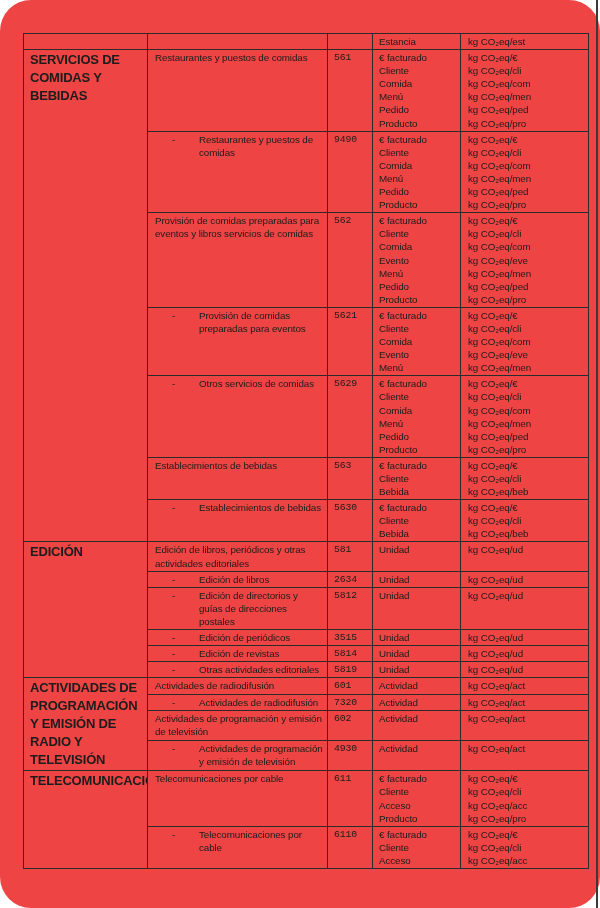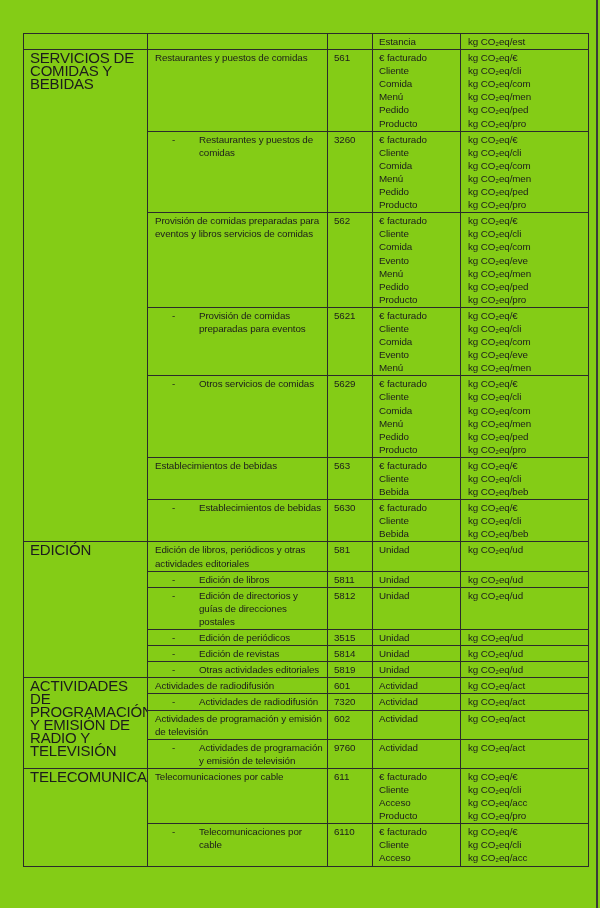--- a/index.html
+++ b/index.html
@@ -6,21 +6,21 @@
     margin: 0;
     padding: 0;
     background: #ffffff;
     width: 600px;
     height: 908px;
     position: relative;
     font-family: "Liberation Sans", "DejaVu Sans", sans-serif;
     color: #1c1c1c;
     overflow: hidden;
   }
-  .page { position: absolute; inset: 0; background: #84cc16; }
+  .page { position: absolute; inset: 0; background: #ef4444; border-radius: 31px; }
   .page-edge-line {
     position: absolute;
     left: 596px; top: 0;
     width: 2px; height: 908px;
     background: #3a3a3a;
   }
   table.activity-table {
     position: absolute;
     left: 23px; top: 33px;
     width: 565px;
@@ -30,30 +30,30 @@
     line-height: 13.1px;
     letter-spacing: -0.1px;
   }
   td {
     border: 1px solid #2b2b2b;
     vertical-align: top;
     padding: 1px 4px 1px 5px;
     overflow: hidden;
   }
   td.cat {
-    font-weight: normal;
-    font-size: 15px;
+    font-weight: bold;
+    font-size: 13px;
     letter-spacing: -0.2px;
-    line-height: 13px;
+    line-height: 18px;
     padding-left: 6px;
   }
   td.act { padding-left: 7px; margin-left: 25px; }
   td.act.indent { padding-left: 51px; position: relative; }
   .dash { position: absolute; left: 24px; top: 1px; }
-  td.code { padding-left: 6px; }
+  td.code { padding-left: 6px; font-family: Liberation Mono, monospace; }
   td.unit { padding-left: 6px; }
   td.factor { padding-left: 7px; }
 </style>
 </head>
 <body>
 
 <div class="page">
   <table class="activity-table">
     <colgroup>
       <col style="width:124px">
@@ -94,21 +94,21 @@
             <div>kg CO₂eq/€</div>
             <div>kg CO₂eq/cli</div>
             <div>kg CO₂eq/com</div>
             <div>kg CO₂eq/men</div>
             <div>kg CO₂eq/ped</div>
             <div>kg CO₂eq/pro</div>
           </td>
         </tr>
         <tr>
           <td class="act indent"><span class="dash">-</span><span>Restaurantes y puestos de comidas</span></td>
-          <td class="code"><span>3260</span></td>
+          <td class="code"><span>9490</span></td>
           <td class="unit">
             <div>€ facturado</div>
             <div>Cliente</div>
             <div>Comida</div>
             <div>Menú</div>
             <div>Pedido</div>
             <div>Producto</div>
           </td>
           <td class="factor">
             <div>kg CO₂eq/€</div>
@@ -215,21 +215,21 @@
           <td class="code"><span>581</span></td>
           <td class="unit">
             <div>Unidad</div>
           </td>
           <td class="factor">
             <div>kg CO₂eq/ud</div>
           </td>
         </tr>
         <tr>
           <td class="act indent"><span class="dash">-</span><span>Edición de libros</span></td>
-          <td class="code"><span>5811</span></td>
+          <td class="code"><span>2634</span></td>
           <td class="unit">
             <div>Unidad</div>
           </td>
           <td class="factor">
             <div>kg CO₂eq/ud</div>
           </td>
         </tr>
         <tr>
           <td class="act indent"><span class="dash">-</span><span>Edición de directorios y guías de direcciones postales</span></td>
           <td class="code"><span>5812</span></td>
@@ -298,21 +298,21 @@
           <td class="code"><span>602</span></td>
           <td class="unit">
             <div>Actividad</div>
           </td>
           <td class="factor">
             <div>kg CO₂eq/act</div>
           </td>
         </tr>
         <tr>
           <td class="act indent"><span class="dash">-</span><span>Actividades de programación y emisión de televisión</span></td>
-          <td class="code"><span>9760</span></td>
+          <td class="code"><span>4930</span></td>
           <td class="unit">
             <div>Actividad</div>
           </td>
           <td class="factor">
             <div>kg CO₂eq/act</div>
           </td>
         </tr>
         <tr>
           <td class="cat" rowspan="2">
             <div>TELECOMUNICACIONES</div>

